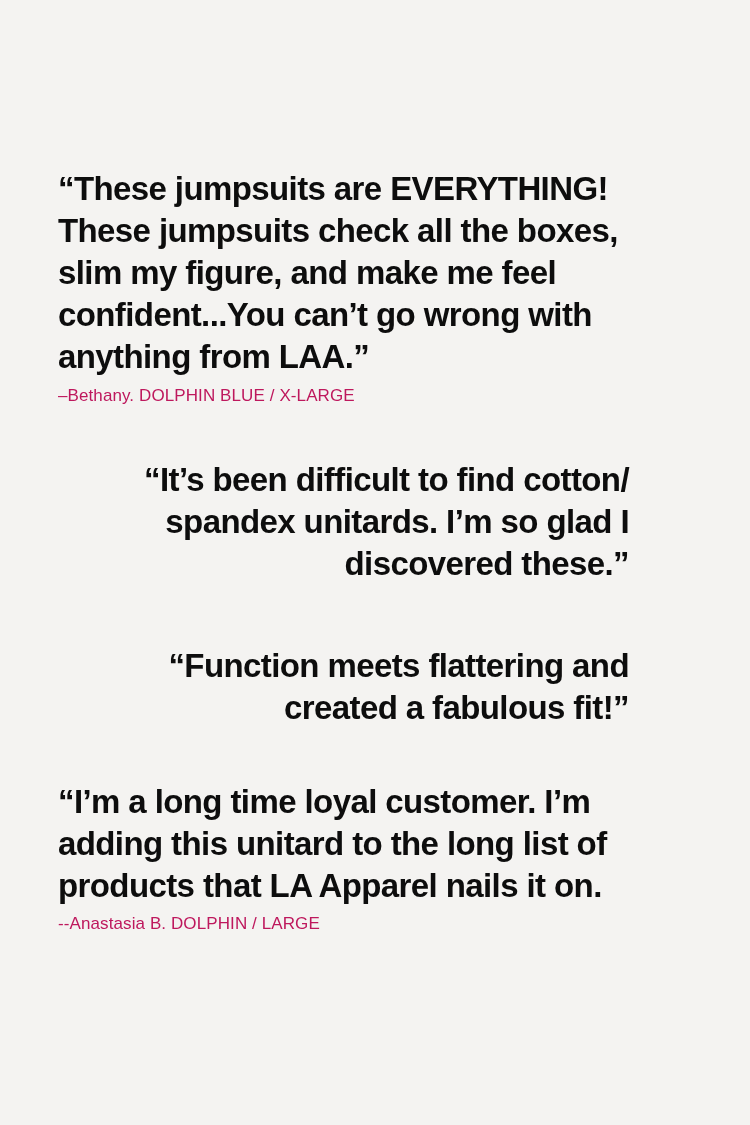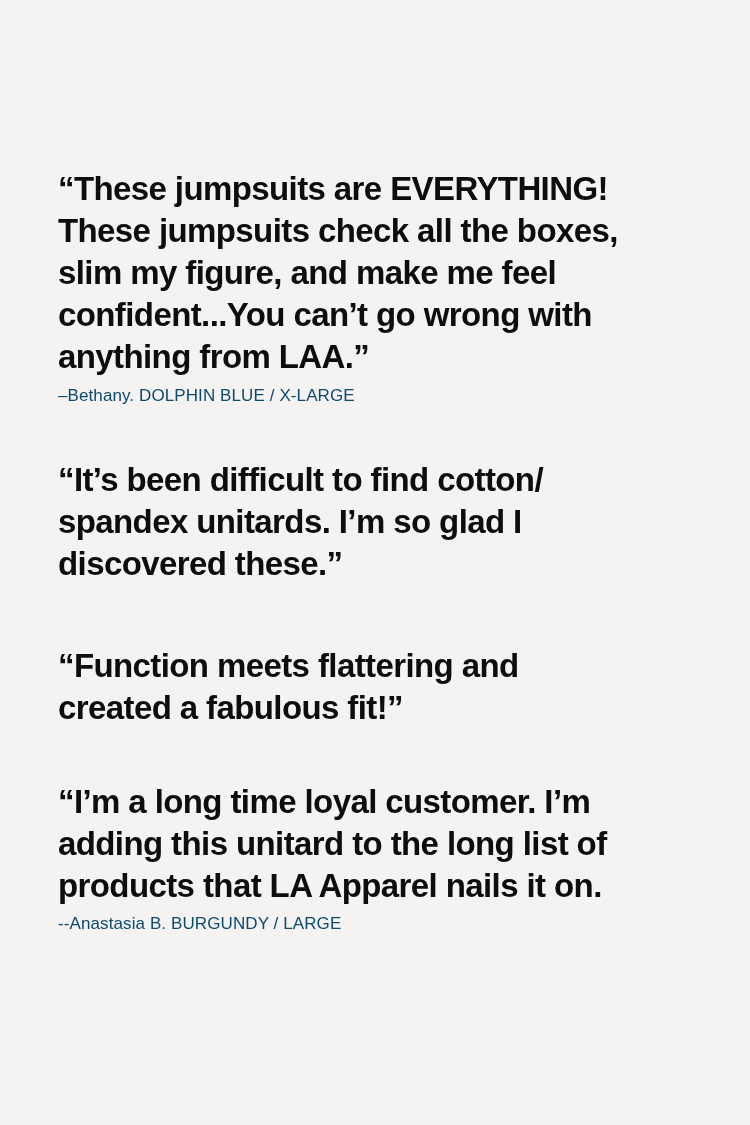--- a/index.html
+++ b/index.html
@@ -35,27 +35,27 @@
     letter-spacing: -0.6px;
     color: #0d0d0d;
     margin: 0 0 6px 0;
     max-width: 630px;
   }
   .attribution {
     font-family: "Liberation Sans", sans-serif;
     font-weight: normal;
     font-size: 17px;
     line-height: 22px;
-    color: #0c4a6e;
+    color: #be185d;
     margin: 0;
     letter-spacing: 0.1px;
   }
   .t1 .quote { margin-bottom: 7px; }
-  .t2 { margin-top: 52px; }
-  .t3 { margin-top: 60px; }
+  .t2 { margin-top: 52px; text-align: right; }
+  .t3 { margin-top: 60px; text-align: right; }
   .t4 { margin-top: 52px; }
 </style>
 </head>
 <body>
 
 <div class="page">
 
   <div class="testimonial t1">
     <p class="quote">“These jumpsuits are EVERYTHING! These jumpsuits check all the boxes, slim my figure, and make me feel confident...You can’t go wrong with anything from LAA.”</p>
     <p class="attribution">–Bethany. DOLPHIN BLUE / X-LARGE</p>
@@ -64,16 +64,16 @@
   <div class="testimonial t2">
     <p class="quote">“It’s been difficult to find cotton/ spandex unitards. I’m so glad I discovered these.”</p>
   </div>
 
   <div class="testimonial t3">
     <p class="quote">“Function meets flattering and created a fabulous fit!”</p>
   </div>
 
   <div class="testimonial t4">
     <p class="quote">“I’m a long time loyal customer. I’m adding this unitard to the long list of products that LA Apparel nails it on.</p>
-    <p class="attribution">--Anastasia B. BURGUNDY / LARGE</p>
+    <p class="attribution">--Anastasia B. DOLPHIN / LARGE</p>
   </div>
 
 </div>
 
 </body></html>

